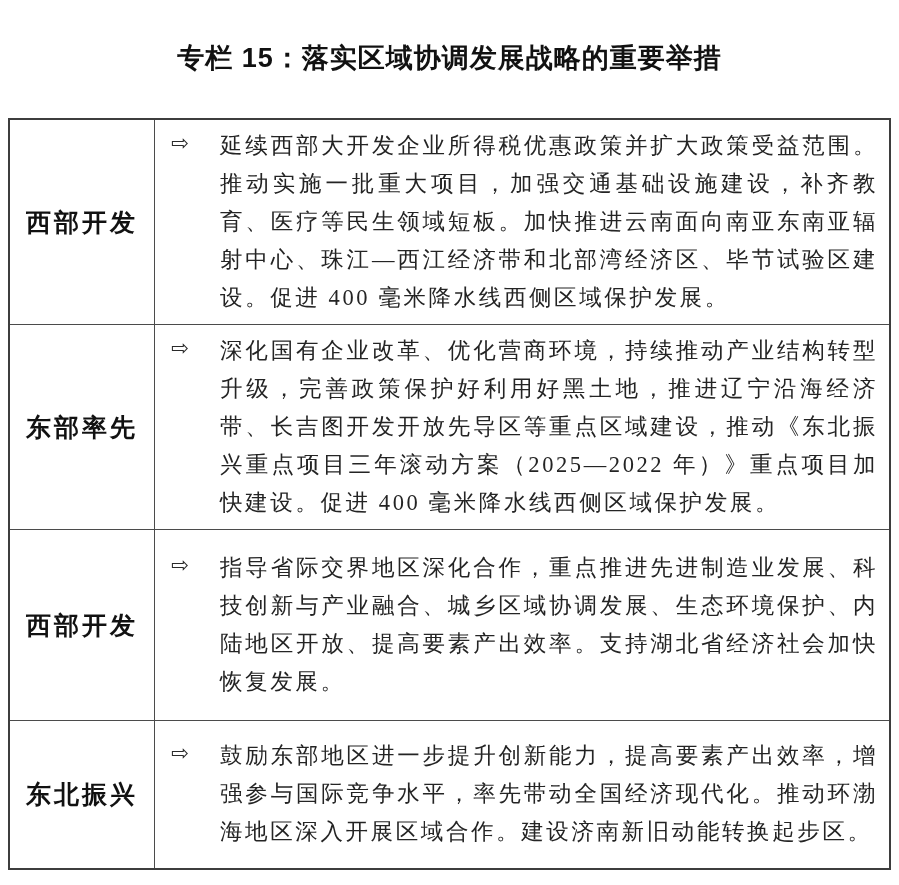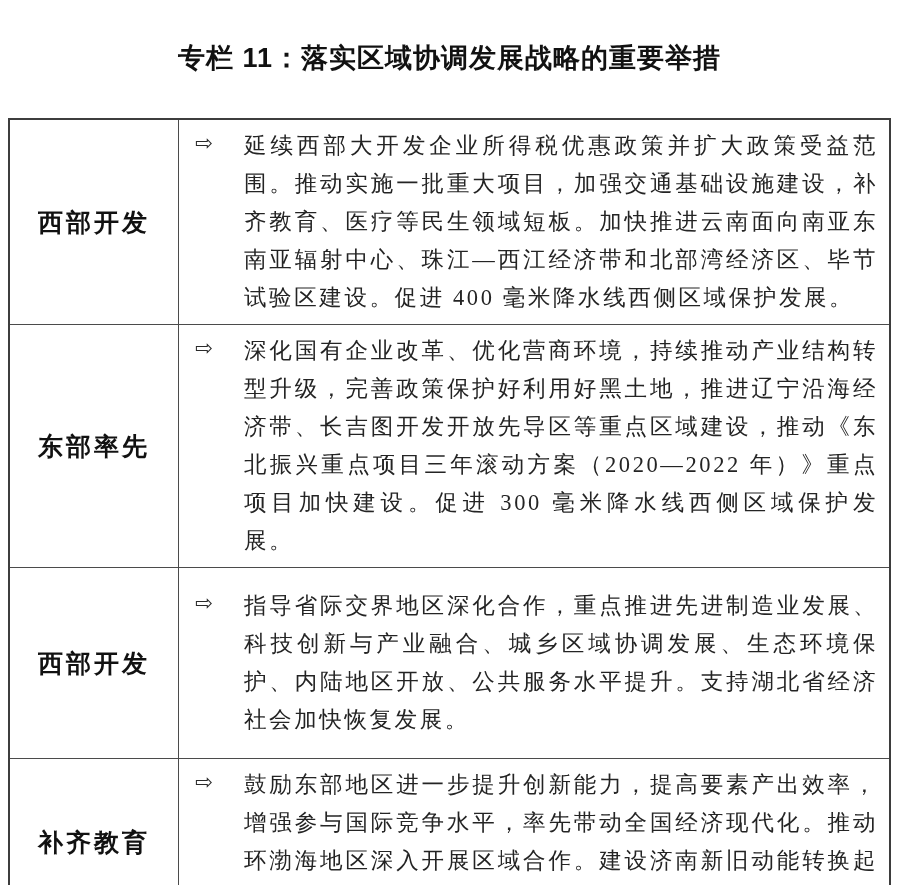--- a/index.html
+++ b/index.html
@@ -40,21 +40,21 @@
     vertical-align: middle;
   }
   td.label-cell {
     width: 144px;
     text-align: center;
     font-family: "Liberation Sans", sans-serif;
     font-weight: bold;
     font-size: 25px;
     letter-spacing: 3px;
     color: #111111;
-    padding: 12px;
+    padding: 0;
   }
   td.content-cell {
     padding: 4px 8px 4px 16px;
   }
   tr.row-1 { height: 200px; }
   tr.row-2 { height: 201px; }
   tr.row-3 { height: 191px; }
   tr.row-4 { height: 148px; }
   .content-inner {
     display: flex;
@@ -79,53 +79,53 @@
     text-align: justify;
     text-justify: inter-ideograph;
     color: #242424;
   }
 </style>
 </head>
 <body>
 
 <div class="page">
 
-  <h1 class="title">专栏 11：落实区域协调发展战略的重要举措</h1>
+  <h1 class="title">专栏 15：落实区域协调发展战略的重要举措</h1>
 
   <table class="box-table">
     <tbody>
       <tr class="row-1">
         <td class="label-cell">西部开发</td>
         <td class="content-cell">
           <div class="content-inner">
             <span class="bullet">⇨</span>
             <p class="measure-text">延续西部大开发企业所得税优惠政策并扩大政策受益范围。推动实施一批重大项目，加强交通基础设施建设，补齐教育、医疗等民生领域短板。加快推进云南面向南亚东南亚辐射中心、珠江—西江经济带和北部湾经济区、毕节试验区建设。促进 400 毫米降水线西侧区域保护发展。</p>
           </div>
         </td>
       </tr>
       <tr class="row-2">
         <td class="label-cell">东部率先</td>
         <td class="content-cell">
           <div class="content-inner">
             <span class="bullet">⇨</span>
-            <p class="measure-text">深化国有企业改革、优化营商环境，持续推动产业结构转型升级，完善政策保护好利用好黑土地，推进辽宁沿海经济带、长吉图开发开放先导区等重点区域建设，推动《东北振兴重点项目三年滚动方案（2020—2022 年）》重点项目加快建设。促进 300 毫米降水线西侧区域保护发展。</p>
+            <p class="measure-text">深化国有企业改革、优化营商环境，持续推动产业结构转型升级，完善政策保护好利用好黑土地，推进辽宁沿海经济带、长吉图开发开放先导区等重点区域建设，推动《东北振兴重点项目三年滚动方案（2025—2022 年）》重点项目加快建设。促进 400 毫米降水线西侧区域保护发展。</p>
           </div>
         </td>
       </tr>
       <tr class="row-3">
         <td class="label-cell">西部开发</td>
         <td class="content-cell">
           <div class="content-inner">
             <span class="bullet">⇨</span>
-            <p class="measure-text">指导省际交界地区深化合作，重点推进先进制造业发展、科技创新与产业融合、城乡区域协调发展、生态环境保护、内陆地区开放、公共服务水平提升。支持湖北省经济社会加快恢复发展。</p>
+            <p class="measure-text">指导省际交界地区深化合作，重点推进先进制造业发展、科技创新与产业融合、城乡区域协调发展、生态环境保护、内陆地区开放、提高要素产出效率。支持湖北省经济社会加快恢复发展。</p>
           </div>
         </td>
       </tr>
       <tr class="row-4">
-        <td class="label-cell">补齐教育</td>
+        <td class="label-cell">东北振兴</td>
         <td class="content-cell">
           <div class="content-inner">
             <span class="bullet">⇨</span>
             <p class="measure-text">鼓励东部地区进一步提升创新能力，提高要素产出效率，增强参与国际竞争水平，率先带动全国经济现代化。推动环渤海地区深入开展区域合作。建设济南新旧动能转换起步区。</p>
           </div>
         </td>
       </tr>
     </tbody>
   </table>
 

